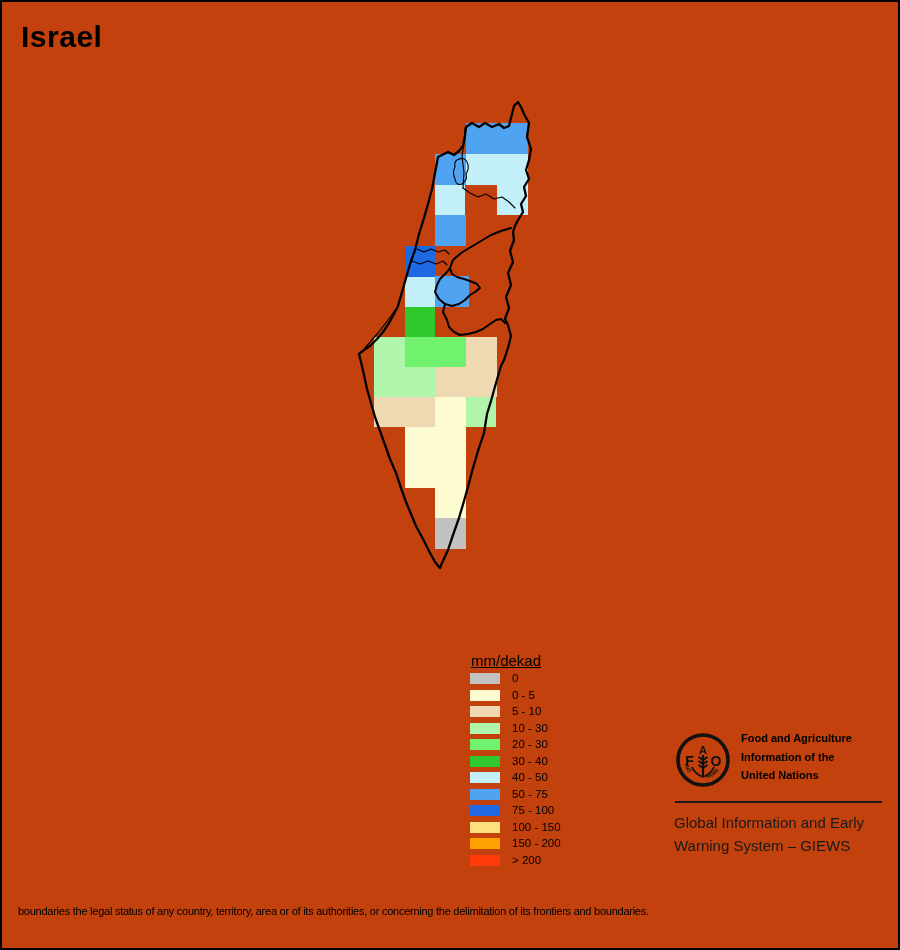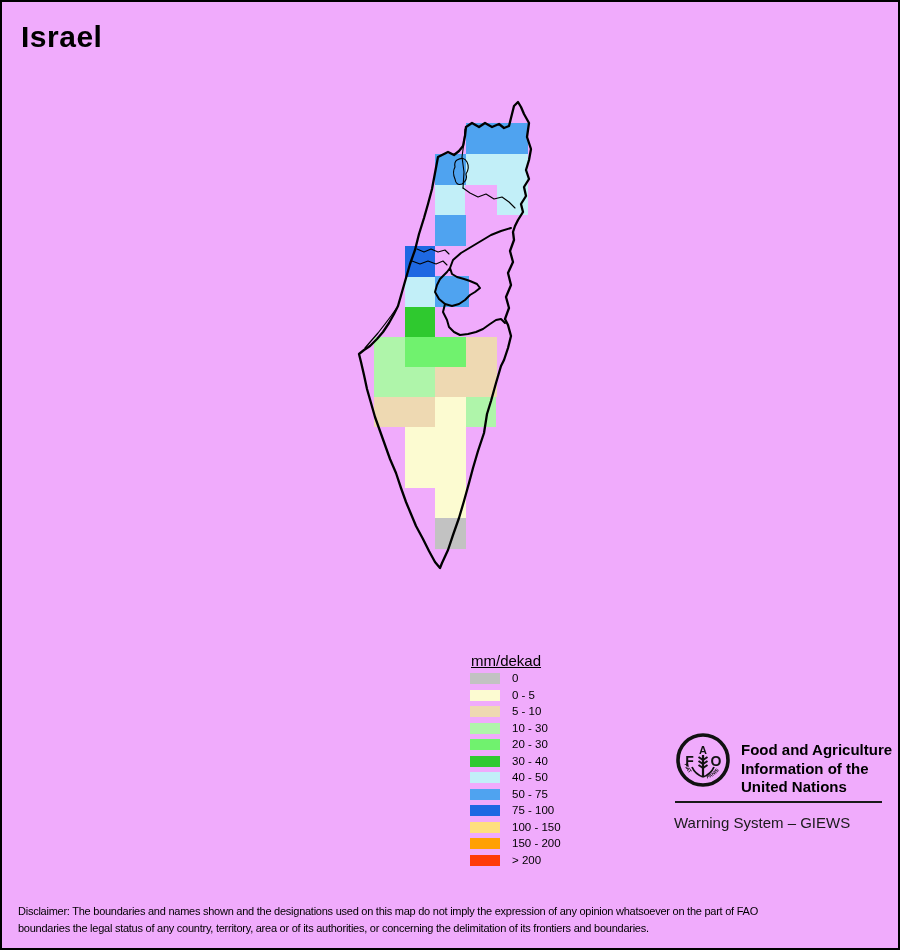--- a/index.html
+++ b/index.html
@@ -1,39 +1,39 @@
 <!DOCTYPE html>
 <html><head>
 <meta charset="utf-8">
 <style>
   html,body{margin:0;padding:0;background:#fff;}
   .page{
     position:relative;width:896px;height:946px;
-    border:2px solid #000;background:#f0abfc;overflow:hidden;
+    border:2px solid #000;background:#c2410c;overflow:hidden;
     font-family:"Liberation Sans", sans-serif;color:#000;
   }
   .abs{position:absolute;}
   .page-title{left:19px;top:18px;font-size:30px;font-weight:bold;letter-spacing:0.5px;}
   
   .map-layer{left:0;top:0;width:896px;height:946px;}
   .cell{position:absolute;}
   .outline-svg{position:absolute;left:336px;top:85px;}
   
   .info-block{left:20px;top:654px;width:300px;}
   .info-line{font-size:17px;line-height:29.5px;white-space:nowrap;}
   .info-line.bold{font-weight:bold;}
   
   .legend-title{left:469px;top:650px;font-size:15px;font-weight:normal;text-decoration:underline;}
   .legend-body{left:468px;top:671px;width:140px;height:200px;}
   .legend-row{position:absolute;left:0;height:12px;white-space:nowrap;}
   .legend-swatch{position:absolute;left:0;top:0;width:30px;height:11px;}
   .legend-label{position:absolute;left:42px;top:-1px;font-size:11.5px;line-height:13px;}
   
   .fao-logo{left:672px;top:729px;width:58px;height:58px;}
-  .fao-org{left:739px;top:727px;font-size:15px;font-weight:bold;line-height:18.5px;white-space:nowrap;margin-top:12px;}
+  .fao-org{left:739px;top:727px;font-size:11px;font-weight:bold;line-height:18.5px;white-space:nowrap;}
   .fao-rule{left:673px;top:799px;width:207px;height:2px;background:#1a1a1a;}
   .fao-giews{left:672px;top:809px;font-size:15px;line-height:23px;white-space:nowrap;color:#1a1a1a;}
   
   .disclaimer{left:16px;top:901px;width:866px;font-size:11px;line-height:16.5px;letter-spacing:-0.25px;}
 </style>
 </head>
 <body>
 
 <div class="page">
 
@@ -194,21 +194,21 @@
     </text>
   </svg>
 
   <div class="abs fao-org">
     <div>Food and Agriculture</div>
     <div>Information of the</div>
     <div>United Nations</div>
   </div>
   <div class="abs fao-rule"></div>
   <div class="abs fao-giews">
+    <div>Global Information and Early</div>
     <div>Warning System – GIEWS</div>
   </div>
 
   <div class="abs disclaimer">
-    <span style="display:block">Disclaimer: The boundaries and names shown and the designations used on this map do not imply the expression of any opinion whatsoever on the part of FAO</span>
     <span style="display:block">boundaries the legal status of any country, territory, area or of its authorities, or concerning the delimitation of its frontiers and boundaries.</span>
   </div>
 
 </div>
 
 </body></html>

